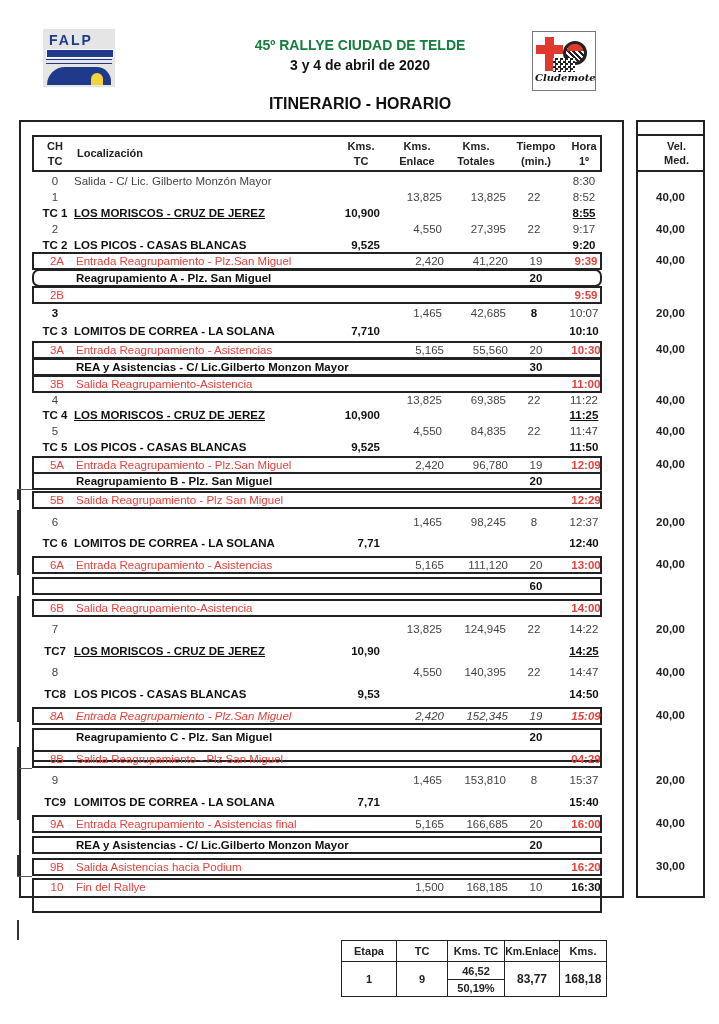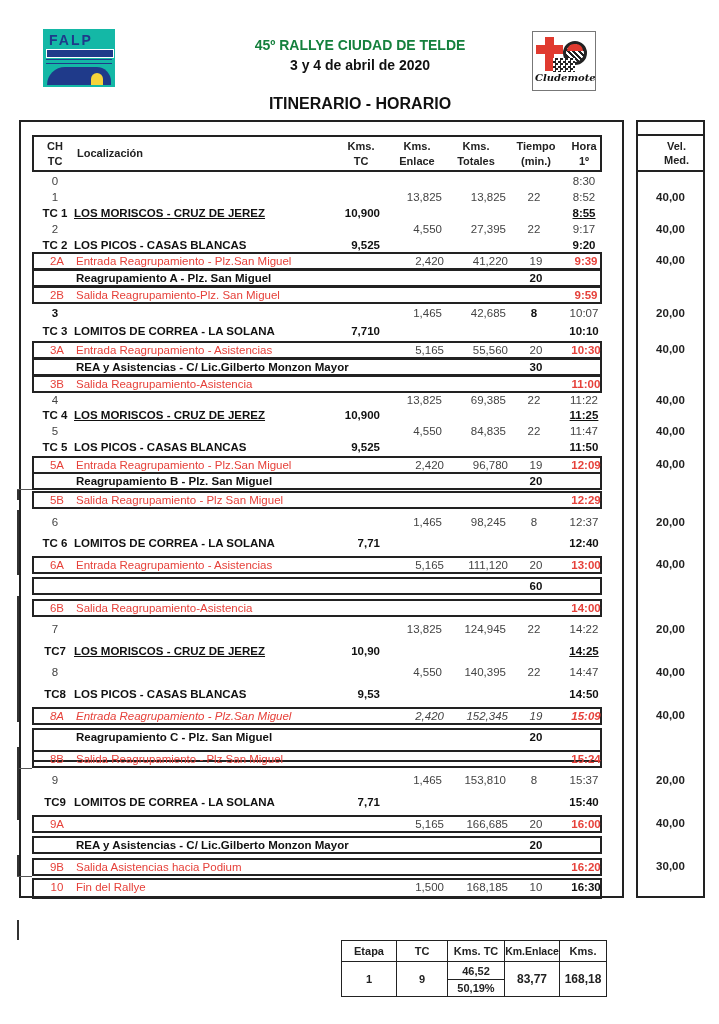--- a/index.html
+++ b/index.html
@@ -1,20 +1,20 @@
 <!DOCTYPE html>
 <html><head>
 <meta charset="utf-8">
 <style>
   html, body { margin: 0; padding: 0; background: #ffffff; }
   body { width: 719px; height: 1024px; position: relative; overflow: hidden;
          font-family: "Liberation Sans", sans-serif; color: #222; }
   .abs { position: absolute; }
   
-  .logo-falp { left: 43px; top: 29px; width: 72px; height: 58px; background: #14b8a6; }
+  .logo-falp { left: 43px; top: 29px; width: 72px; height: 58px; background: #e5e5e5; }
   .logo-falp .falp-text { position: absolute; left: 6px; top: 3px; font-weight: bold; font-size: 14px; letter-spacing: 2px; color: #1f3a8a; }
   .logo-falp .falp-band { position: absolute; left: 3px; top: 20px; width: 66px; height: 7px; background: #1f3a8a; border: 1px solid #fff; }
   .logo-falp .falp-sub { position: absolute; left: 3px; top: 30px; width: 66px; height: 3px; border-top: 1px solid #1f3a8a; border-bottom: 1px solid #1f3a8a; }
   .logo-falp .falp-car { position: absolute; left: 4px; top: 38px; width: 64px; height: 18px; background: #1f3a8a; border-radius: 30px 24px 0 0; }
   .logo-falp .falp-arch { position: absolute; left: 48px; top: 44px; width: 12px; height: 12px; background: #f6d33a; border-radius: 6px 6px 0 0; }
   .title1 { left: 200px; top: 37px; width: 320px; text-align: center; font-weight: bold; font-size: 14px; color: #15803d; }
   .title2 { left: 200px; top: 57px; width: 320px; text-align: center; font-weight: bold; font-size: 14px; color: #111; }
   .logo-club { left: 532px; top: 31px; width: 62px; height: 58px; border: 1px solid #777; background: #fff; overflow: hidden; }
   .logo-club .cross-v { position: absolute; left: 12px; top: 5px; width: 9px; height: 34px; background: #e03a2f; }
   .logo-club .cross-h { position: absolute; left: 3px; top: 13px; width: 27px; height: 9px; background: #e03a2f; }
@@ -117,20 +117,21 @@
   </div>
   <div class="hcell" style="left:530px;width:40px;top:2px;">
     <div>Hora</div>
     <div>1º</div>
   </div>
 </div>
 
 <div id="rows">
     <div class="row plain" style="top: 173px;">
       <span class="c-ch gray">0</span>
+      <span class="c-loc gray">Salida - C/ Lic. Gilberto Monzón Mayor</span>
       <span class="c-ktc gray"></span>
       <span class="c-kenl gray"></span>
       <span class="c-ktot gray"></span>
       <span class="c-tiempo gray"></span>
       <span class="c-hora gray">8:30</span>
     </div>
     <div class="row plain" style="top: 189px;">
       <span class="c-ch gray">1</span>
       <span class="c-loc gray"></span>
       <span class="c-ktc gray"></span>
@@ -171,32 +172,31 @@
     <div class="row boxed" style="top: 252px; height: 18px;">
       <span class="c-ch red">2A</span>
       <span class="c-loc red">Entrada Reagrupamiento - Plz.San Miguel</span>
       <span class="c-ktc gray"></span>
       <span class="c-kenl gray">2,420</span>
       <span class="c-ktot gray">41,220</span>
       <span class="c-tiempo gray">19</span>
       <span class="c-hora redb">9:39</span>
     </div>
     <div class="vel" style="top: 254px;">40,00</div>
-    <div class="row boxed" style="top: 269px; height: 18px;">
+    <div class="row boxed" style="top: 269px; height: 18px; border-radius: 7px;">
       <span class="c-ch bold"></span>
       <span class="c-loc bold">Reagrupamiento A - Plz. San Miguel</span>
       <span class="c-ktc bold"></span>
       <span class="c-kenl bold"></span>
       <span class="c-ktot bold"></span>
       <span class="c-tiempo bold">20</span>
       <span class="c-hora bold"></span>
     </div>
     <div class="row boxed" style="top: 286px; height: 18px;">
       <span class="c-ch red">2B</span>
-      <span class="c-loc red">Salida Reagrupamiento-Plz. San Miguel</span>
       <span class="c-ktc gray"></span>
       <span class="c-kenl gray"></span>
       <span class="c-ktot gray"></span>
       <span class="c-tiempo gray"></span>
       <span class="c-hora redb">9:59</span>
     </div>
     <div class="row plain" style="top: 305px;">
       <span class="c-ch bold">3</span>
       <span class="c-loc gray"></span>
       <span class="c-ktc gray"></span>
@@ -412,21 +412,21 @@
       <span class="c-tiempo bold">20</span>
       <span class="c-hora bold"></span>
     </div>
     <div class="row boxed" style="top: 750px; height: 18px;">
       <span class="c-ch red">8B</span>
       <span class="c-loc red">Salida Reagrupamiento - Plz San Miguel</span>
       <span class="c-ktc gray"></span>
       <span class="c-kenl gray"></span>
       <span class="c-ktot gray"></span>
       <span class="c-tiempo gray"></span>
-      <span class="c-hora redb">15:24</span>
+      <span class="c-hora redb">04:29</span>
     </div>
     <div class="row plain" style="top: 772px;">
       <span class="c-ch gray">9</span>
       <span class="c-loc gray"></span>
       <span class="c-ktc gray"></span>
       <span class="c-kenl gray">1,465</span>
       <span class="c-ktot gray">153,810</span>
       <span class="c-tiempo gray">8</span>
       <span class="c-hora gray">15:37</span>
     </div>
@@ -435,20 +435,21 @@
       <span class="c-ch bold">TC9</span>
       <span class="c-loc bold">LOMITOS DE CORREA - LA SOLANA</span>
       <span class="c-ktc bold">7,71</span>
       <span class="c-kenl bold"></span>
       <span class="c-ktot bold"></span>
       <span class="c-tiempo bold"></span>
       <span class="c-hora bold">15:40</span>
     </div>
     <div class="row boxed" style="top: 815px; height: 18px;">
       <span class="c-ch red">9A</span>
+      <span class="c-loc red">Entrada Reagrupamiento - Asistencias final</span>
       <span class="c-ktc gray"></span>
       <span class="c-kenl gray">5,165</span>
       <span class="c-ktot gray">166,685</span>
       <span class="c-tiempo gray">20</span>
       <span class="c-hora redb">16:00</span>
     </div>
     <div class="vel" style="top: 817px;">40,00</div>
     <div class="row boxed" style="top: 836px; height: 18px;">
       <span class="c-ch bold"></span>
       <span class="c-loc bold">REA y Asistencias - C/ Lic.Gilberto Monzon Mayor</span>
@@ -461,21 +462,21 @@
     <div class="row boxed" style="top: 858px; height: 18px;">
       <span class="c-ch red">9B</span>
       <span class="c-loc red">Salida Asistencias hacia Podium</span>
       <span class="c-ktc gray"></span>
       <span class="c-kenl gray"></span>
       <span class="c-ktot gray"></span>
       <span class="c-tiempo gray"></span>
       <span class="c-hora redb">16:20</span>
     </div>
     <div class="vel" style="top: 860px;">30,00</div>
-    <div class="row boxed" style="top: 878px; height: 21px;">
+    <div class="row boxed" style="top: 878px; height: 35px;">
       <span class="c-ch red">10</span>
       <span class="c-loc red">Fin del Rallye</span>
       <span class="c-ktc gray"></span>
       <span class="c-kenl gray">1,500</span>
       <span class="c-ktot gray">168,185</span>
       <span class="c-tiempo gray">10</span>
       <span class="c-hora bold">16:30</span>
     </div>
   </div>
 

